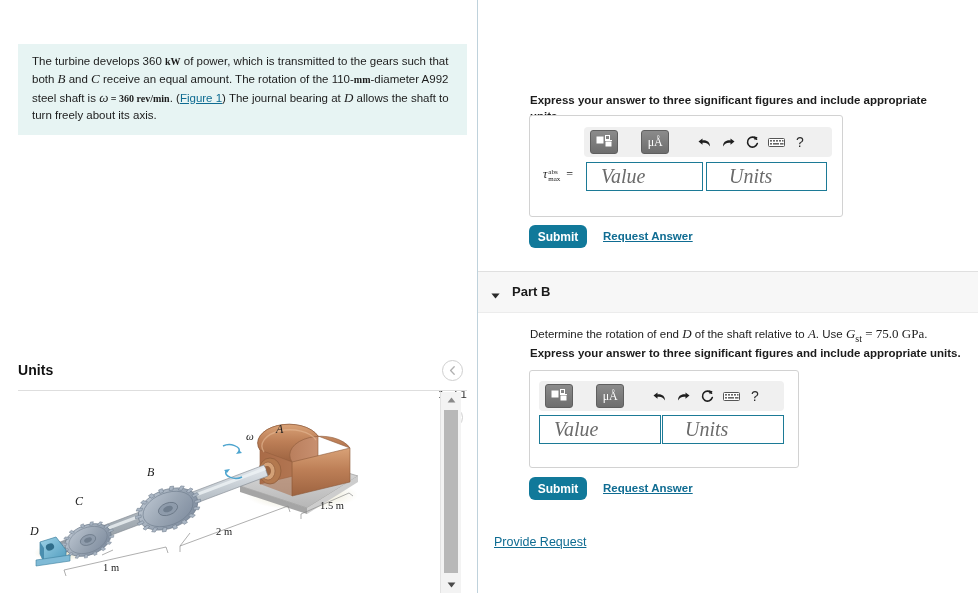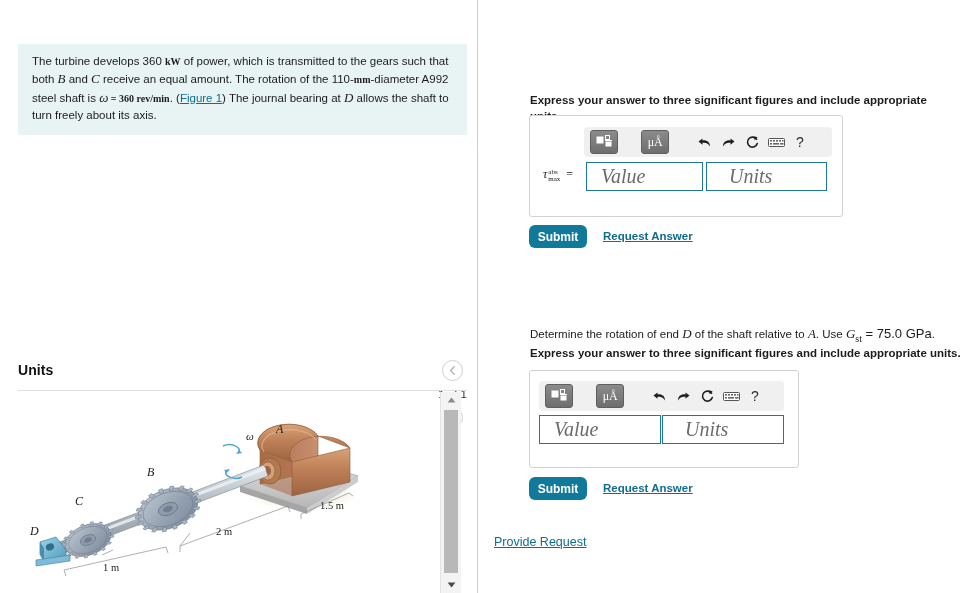--- a/index.html
+++ b/index.html
@@ -175,21 +175,21 @@
     color: #1c1c1c;
     line-height: 1.4;
   }
   .q-text.bold { font-weight: bold; }
   .q-text .mv {
     font-family: "Liberation Serif", serif;
     font-style: italic;
     font-size: 13px;
   }
   .q-text .mn {
-    font-family: Liberation Sans, sans-serif;
+    font-family: Liberation Serif, serif;
     font-size: 13px;
   }
   .q-text .msub {
     font-family: "Liberation Serif", serif;
     font-style: italic;
     font-size: 13px;
   }
   .q-text .msub sub {
     font-style: normal;
     font-size: 10px;
@@ -583,20 +583,28 @@
         <span class="field-placeholder">Value</span>
       </div>
       <div class="field" style="left:176px; top:46px; width:121px; height:29px; padding-left:22px;">
         <span class="field-placeholder">Units</span>
       </div>
     </div>
 
     <button class="submit-btn" style="left:51px; top:225px;">Submit</button>
     <a class="link-action" style="left:125px; top:230px;">Request Answer</a>
 
+    <div class="part-header" style="top:271px;">
+      <span class="part-caret">
+        <svg width="9" height="6" viewBox="0 0 9 6">
+          <polygon points="0.4,0.6 8.6,0.6 4.5,5.6" fill="#2b2b2b"></polygon>
+        </svg>
+      </span>
+      <span class="part-title">Part B</span>
+    </div>
 
     <div class="q-text" style="top:325px; width:440px;"><span>Determine the rotation of end </span><span class="mv">D</span><span> of the shaft relative to </span><span class="mv">A</span><span>. Use </span><span class="msub"><span>G</span><sub>st</sub></span><span class="mn"> = 75.0 GPa</span><span>.</span></div>
 
     <div class="q-text bold" style="top:345px; width:440px;">Express your answer to three significant figures and include appropriate units.</div>
 
     <div class="answer-box" style="left:51px; top:370px; width:270px; height:98px;">
       <div class="mathbar" style="left:9px; top:10px; width:245px; height:30px; padding:0 6px;">
         <div class="mb-btn">
           <svg width="17" height="15" viewBox="0 0 17 15">
             <rect x="0.5" y="1.5" width="7" height="7" fill="#ffffff"></rect>

